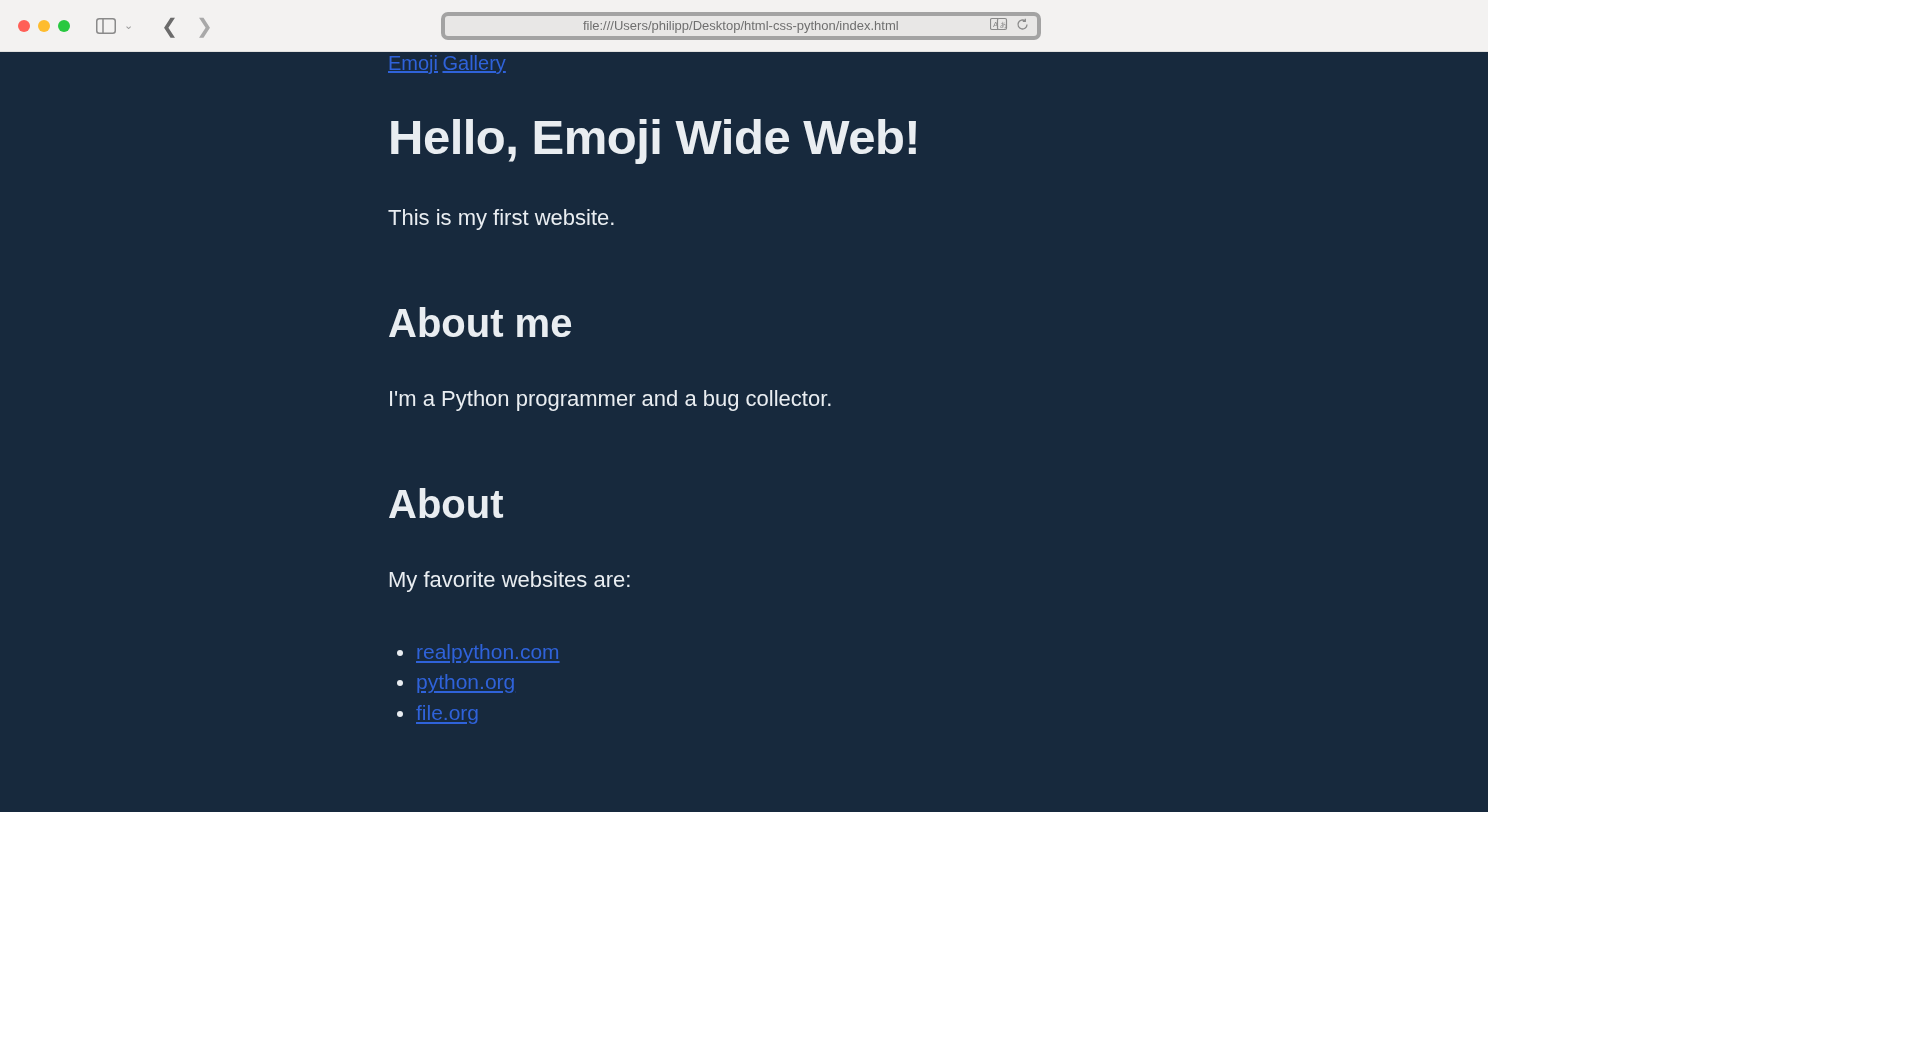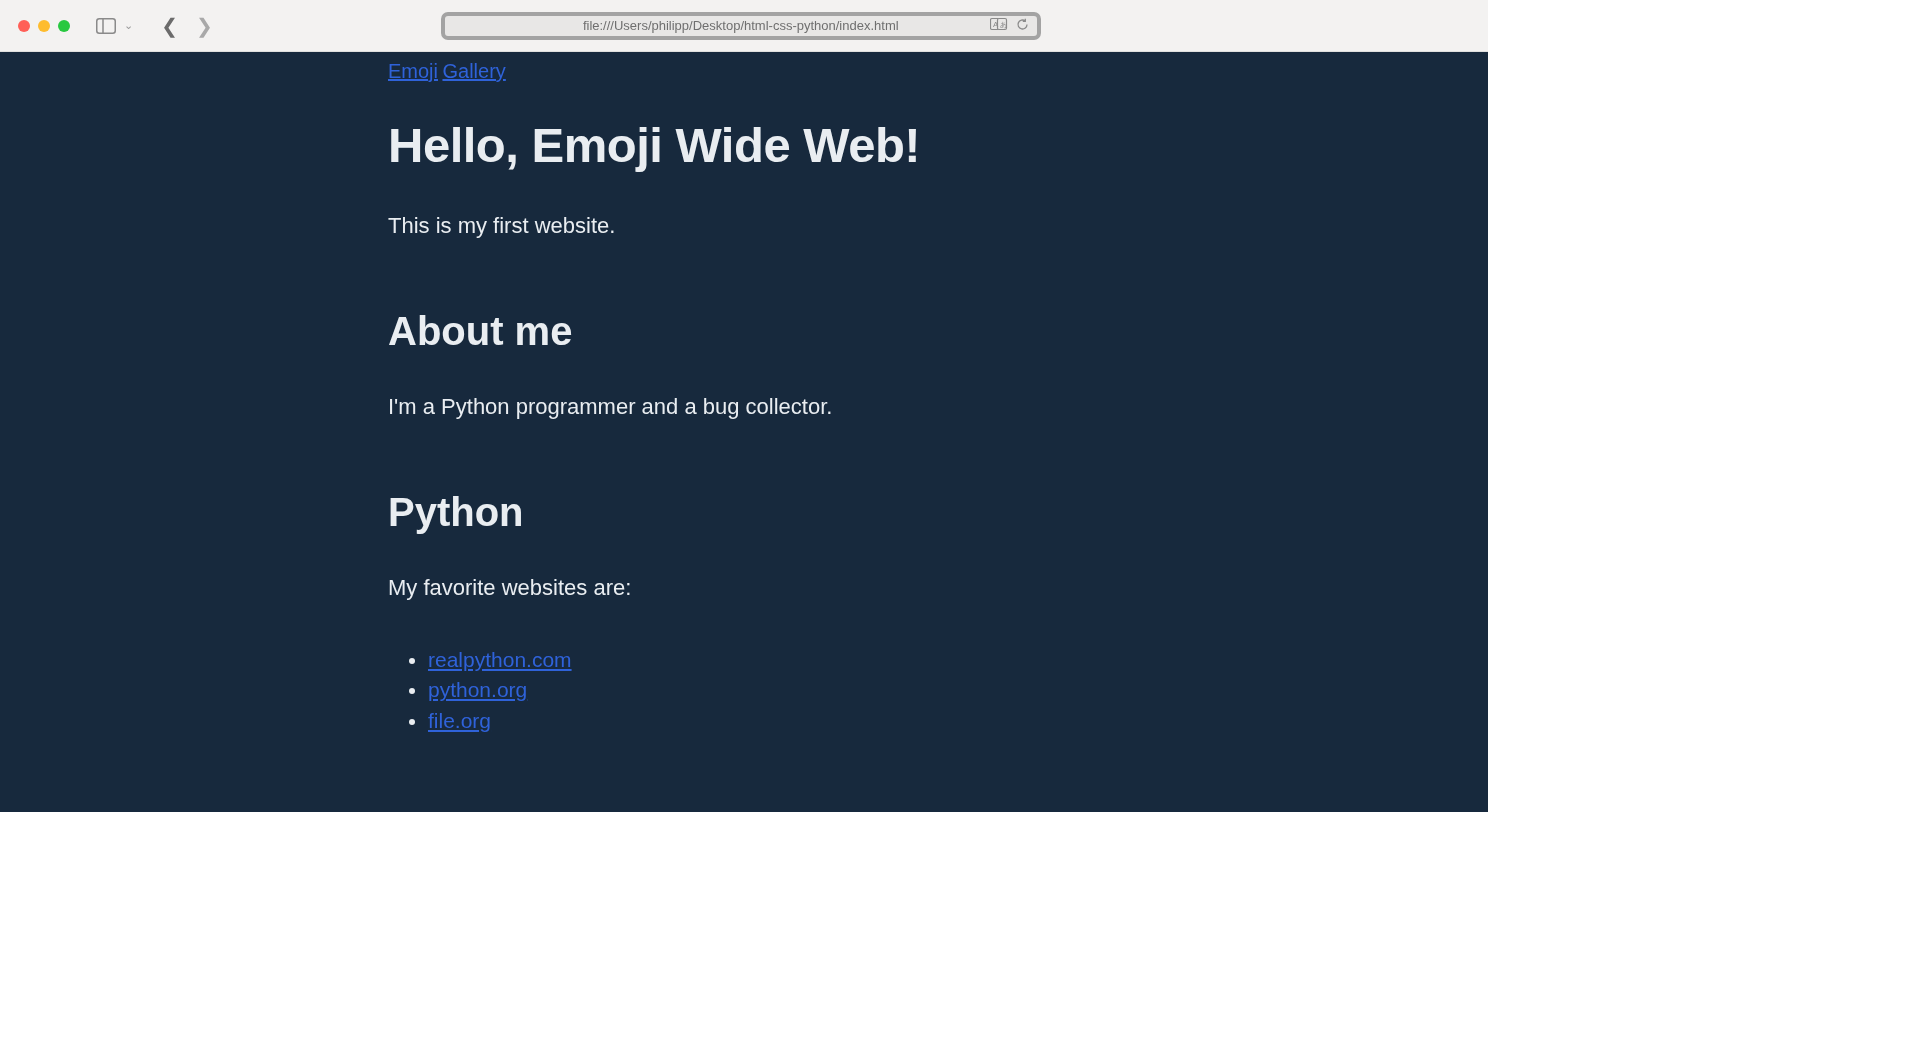--- a/index.html
+++ b/index.html
@@ -96,21 +96,21 @@
     
     .viewport {
       height: calc(100% - 52px);
       background: #17293d;
       overflow: auto;
       color: #e9edf1;
     }
 
     .content {
       margin-left: 388px;
-      padding-top: 8px;
+      padding-top: 0;
       max-width: 900px;
     }
 
     .topnav a {
       color: #2f62d9;
       text-decoration: underline;
       font-size: 20px;
     }
 
     h1.page-title {
@@ -131,21 +131,21 @@
 
     h2.section-heading {
       font-size: 40px;
       font-weight: 700;
       margin-top: 70px;
       color: #e9edf1;
     }
 
     ul.link-list {
       margin-top: 44px;
-      margin-left: 40px;
+      margin-left: 28px;
       list-style: disc;
     }
     ul.link-list li {
       font-size: 21px;
       line-height: 1.45;
       color: #2f62d9;
     }
     ul.link-list li::marker {
       color: #e9edf1;
     }
@@ -217,21 +217,21 @@
     </div>
 
     <h1 class="page-title">Hello, Emoji Wide Web!</h1>
 
     <p class="intro">This is my first website.</p>
 
     <h2 class="section-heading">About me</h2>
 
     <p class="body-text">I'm a Python programmer and a bug collector.</p>
 
-    <h2 class="section-heading">Python</h2>
+    <h2 class="section-heading">About</h2>
 
     <p class="body-text">My favorite websites are:</p>
 
     <ul class="link-list">
       <li><a href="#">realpython.com</a></li>
       <li><a href="#">python.org</a></li>
       <li><a href="#">file.org</a></li>
     </ul>
 
   </div>

